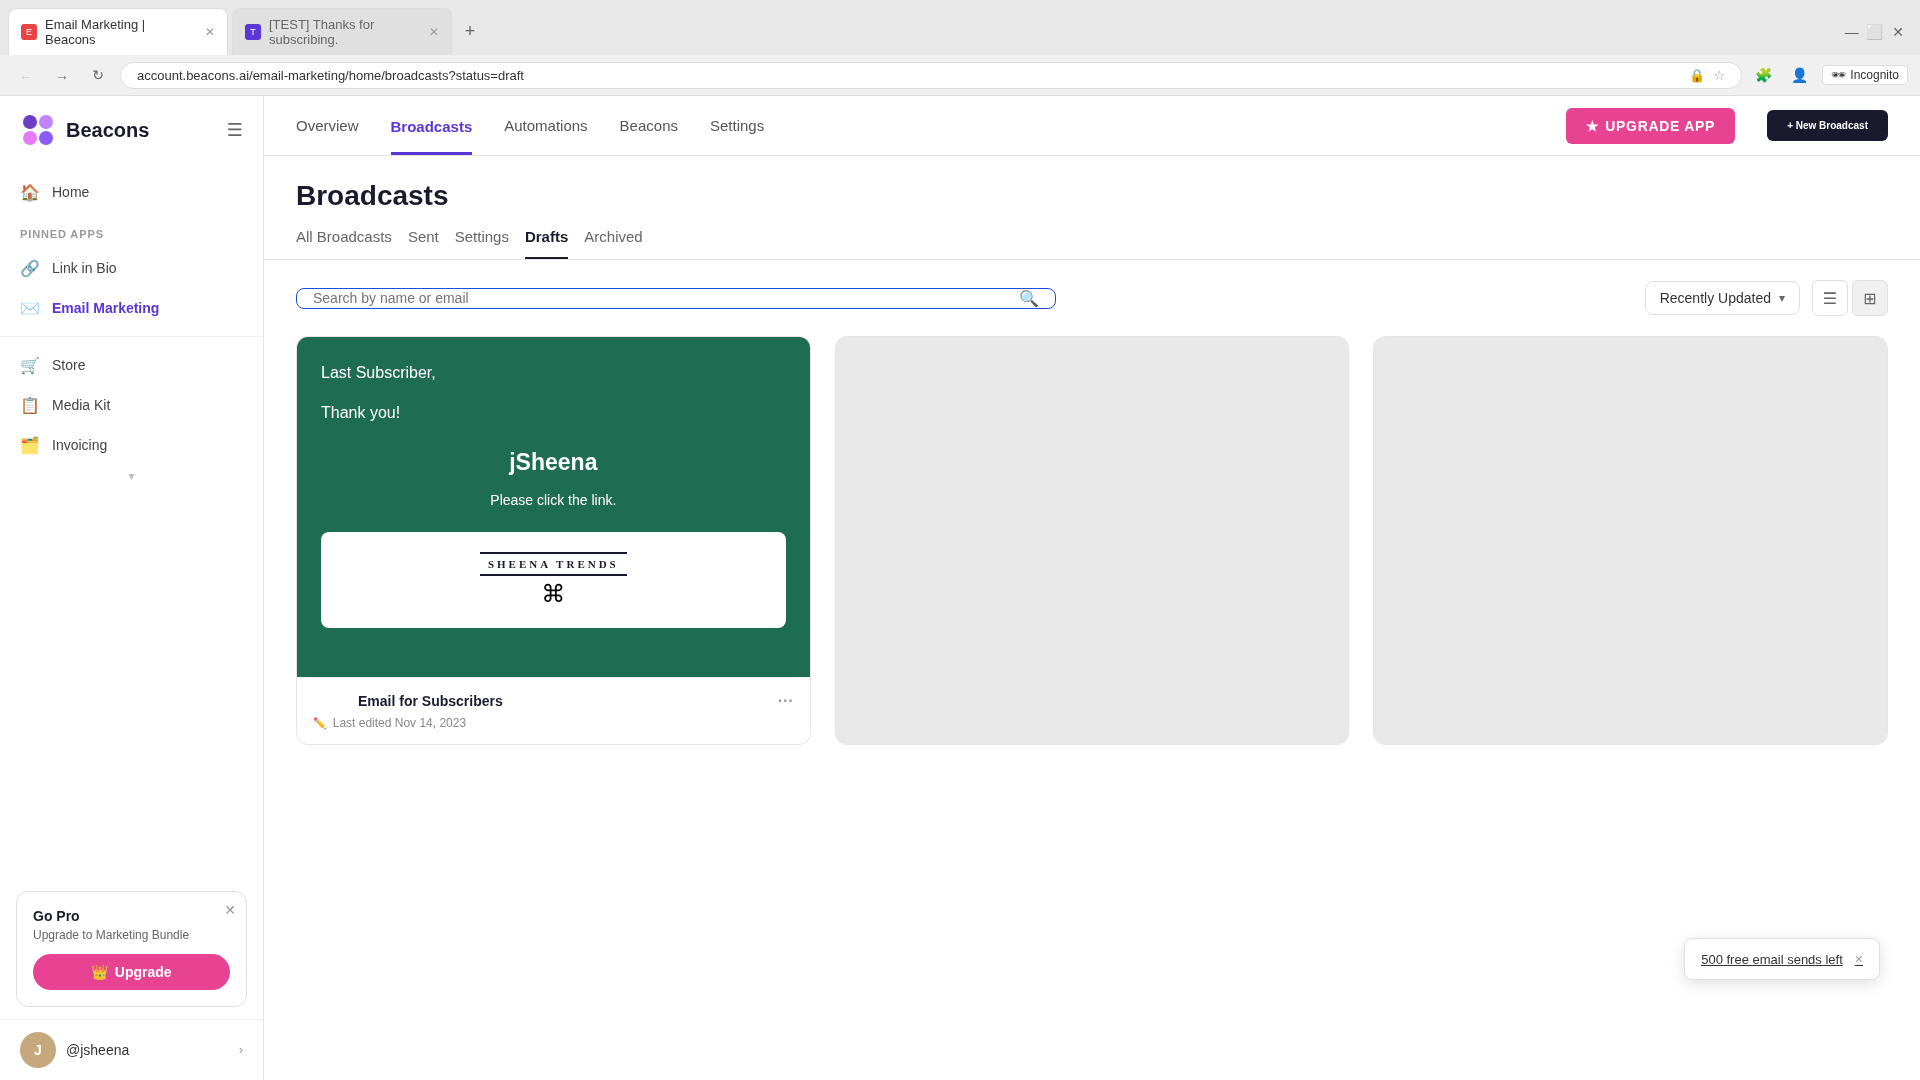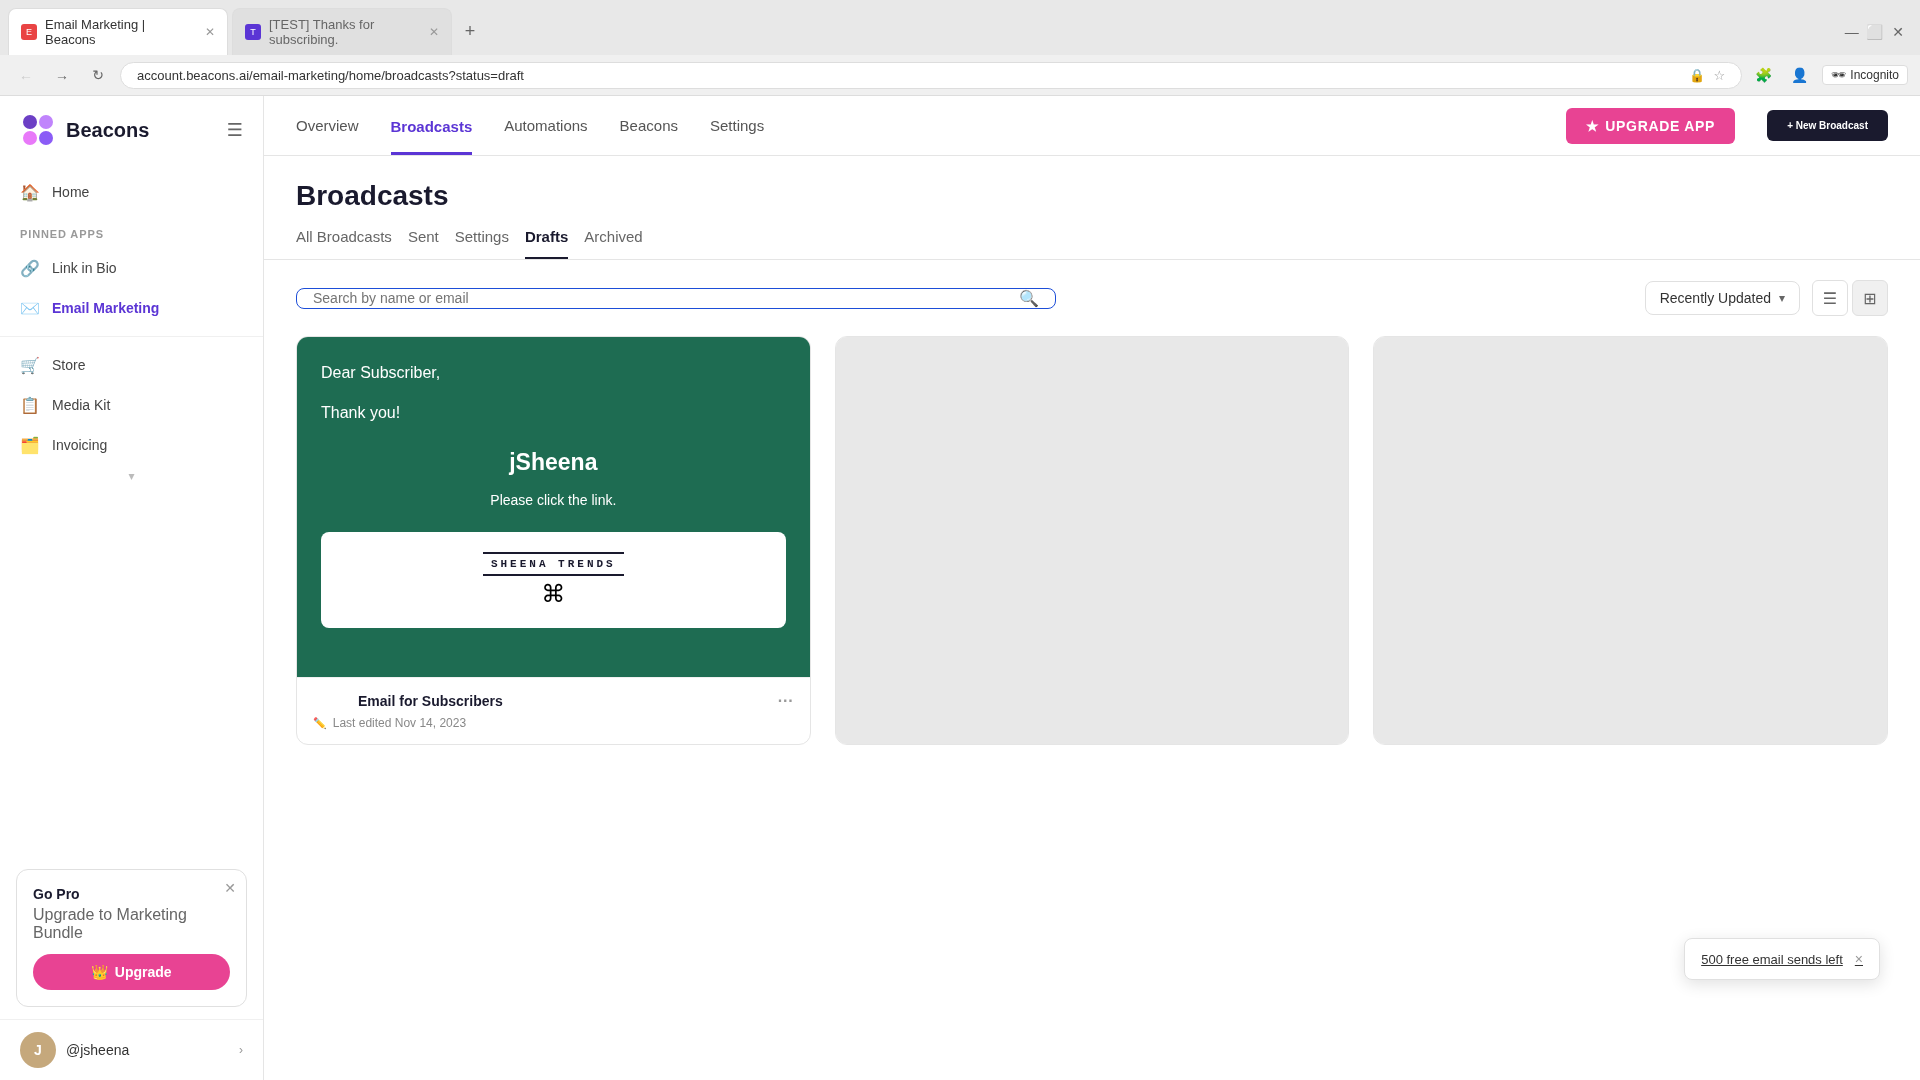--- a/index.html
+++ b/index.html
@@ -44,21 +44,21 @@
     .pinned-label { padding: 8px 20px; font-size: 11px; font-weight: 600; color: #999; letter-spacing: 0.08em; text-transform: uppercase; margin-top: 8px; }
     .sidebar-divider { height: 1px; background: #f0f0f0; margin: 8px 0; }
 
     
     .sidebar-scroll-indicator { display: flex; justify-content: center; padding: 4px; color: #bbb; font-size: 12px; }
 
     
     .go-pro-card { margin: 12px 16px; background: #fff; border: 1px solid #e0e0e0; border-radius: 12px; padding: 16px; position: relative; }
     .go-pro-close { position: absolute; top: 10px; right: 10px; color: #999; cursor: pointer; font-size: 14px; }
     .go-pro-title { font-size: 14px; font-weight: 700; color: #1a1a2e; margin-bottom: 4px; }
-    .go-pro-subtitle { font-size: 16px; color: #666; margin-bottom: 12px; }
+    .go-pro-subtitle { font-size: 12px; color: #666; margin-bottom: 12px; }
     .upgrade-btn { width: 100%; background: linear-gradient(135deg, #e84393, #e84393); color: #fff; border: none; border-radius: 20px; padding: 10px; font-size: 14px; font-weight: 600; cursor: pointer; display: flex; align-items: center; justify-content: center; gap: 6px; }
     .upgrade-btn-icon { font-size: 14px; }
 
     
     .sidebar-user { display: flex; align-items: center; gap: 10px; padding: 12px 20px; border-top: 1px solid #f0f0f0; cursor: pointer; }
     .user-avatar { width: 36px; height: 36px; border-radius: 50%; background: #c5a87c; display: flex; align-items: center; justify-content: center; font-size: 14px; font-weight: 600; color: #fff; overflow: hidden; flex-shrink: 0; }
     .username { font-size: 14px; font-weight: 500; color: #333; flex: 1; }
     .user-chevron { color: #999; font-size: 12px; }
 
     
@@ -275,27 +275,27 @@
               <span>⊞</span>
             </div>
           </div>
         </div>
       </div>
 
       <div class="broadcasts-grid">
 
         <div class="broadcast-card">
           <div class="broadcast-card-preview preview-green">
-            <div class="preview-green-text">Dear Subscriber,</div>
+            <div class="preview-green-text">Last Subscriber,</div>
             <div class="preview-green-text">Thank you!</div>
             <div class="preview-green-name">jSheena</div>
             <div class="preview-green-link">Please click the link.</div>
             <div class="preview-green-logo">
               <div style="text-align:center;">
-                <div style="font-size:11px; font-weight:700; letter-spacing:3px; font-family:Liberation Mono, monospace; border-top:2px solid #1a1a2e; border-bottom:2px solid #1a1a2e; padding:4px 8px; color:#1a1a2e;">SHEENA TRENDS</div>
+                <div style="font-size:11px; font-weight:700; letter-spacing:3px; font-family:Liberation Serif, serif; border-top:2px solid #1a1a2e; border-bottom:2px solid #1a1a2e; padding:4px 8px; color:#1a1a2e;">SHEENA TRENDS</div>
                 <div style="font-size:24px; margin-top:4px;">⌘</div>
               </div>
             </div>
           </div>
           <div class="broadcast-card-footer">
             <div class="broadcast-card-title-row">
               <span class="broadcast-card-title">Email for Subscribers</span>
               <span class="more-btn">···</span>
             </div>
             <div class="broadcast-card-meta">

